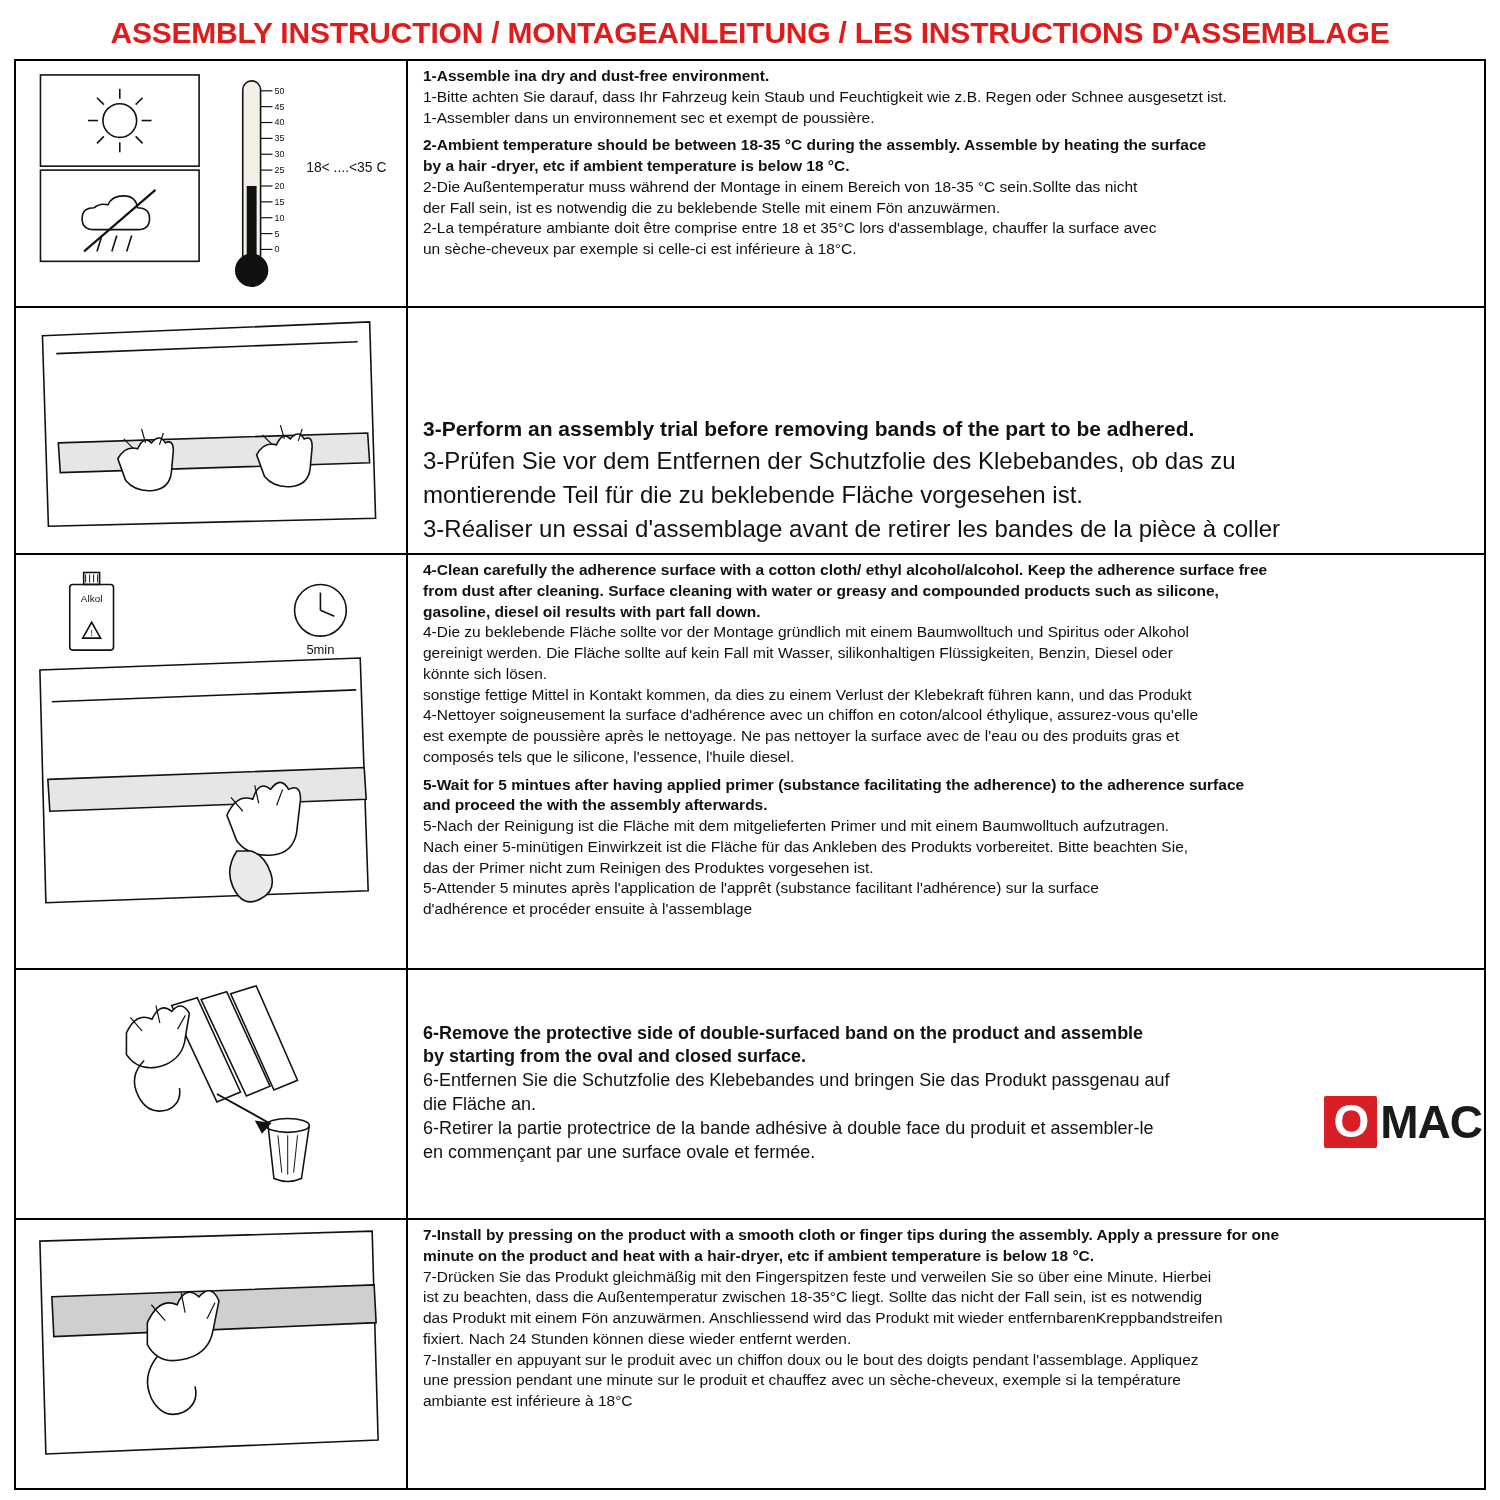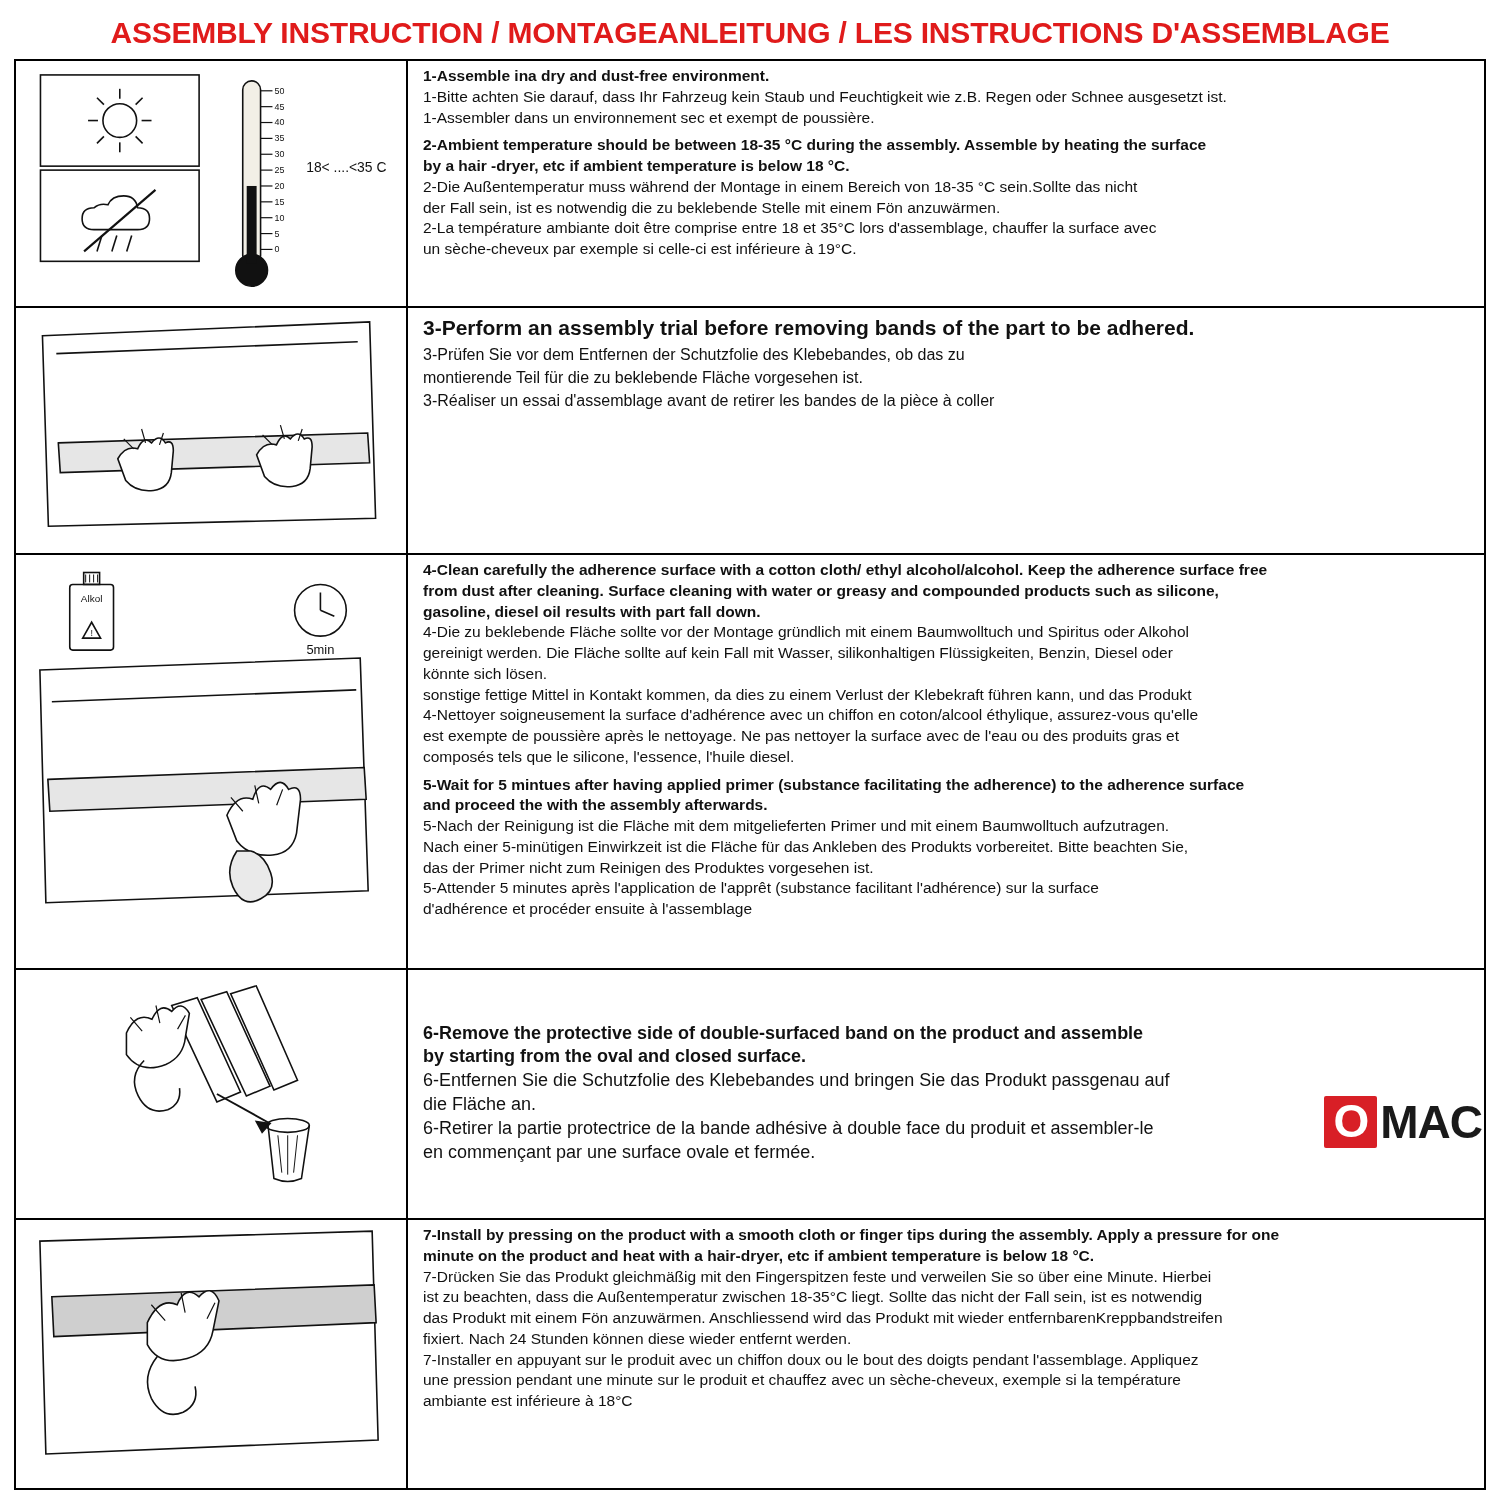--- a/index.html
+++ b/index.html
@@ -49,21 +49,21 @@
     padding: 6px 10px 6px 10px;
     position: relative;
   }
   .para { margin: 0 0 2px 5px; }
   .t { font-size: 15.5px; line-height: 1.21; }
   .t.b { font-weight: bold; }
   .block { margin-bottom: 9px; }
   .block:last-child { margin-bottom: 0; }
 
   
-  .big .t { font-size: 16px; line-height: 1.33; }
+  .big .t { font-size: 24px; line-height: 1.33; }
   .big .t.b { font-size: 21px; }
 
   
   .ill { width: 100%; height: 100%; display: block; }
 
   .logo {
     position: absolute;
     right: 18px;
     bottom: 8px;
     display: flex;
@@ -162,42 +162,42 @@
           <p class="t b para">1-Assemble ina dry and dust-free environment.</p>
           <p class="t para">1-Bitte achten Sie darauf, dass Ihr Fahrzeug kein Staub und Feuchtigkeit wie z.B. Regen oder Schnee ausgesetzt ist.</p>
           <p class="t para">1-Assembler dans un environnement sec et exempt de poussière.</p>
         </div>
         <div class="block">
           <p class="t b para">2-Ambient temperature should be between 18-35 °C  during the assembly. Assemble by heating the surface</p>
           <p class="t b para">by a hair -dryer, etc if ambient temperature is below 18 °C.</p>
           <p class="t para">2-Die Außentemperatur muss während der Montage in einem Bereich von 18-35 °C  sein.Sollte das nicht</p>
           <p class="t para">der Fall sein, ist es notwendig die zu beklebende Stelle mit einem Fön anzuwärmen.</p>
           <p class="t para">2-La température ambiante doit être comprise entre 18 et 35°C lors d'assemblage, chauffer la surface avec</p>
-          <p class="t para">un sèche-cheveux par exemple si celle-ci est inférieure à 19°C.</p>
+          <p class="t para">un sèche-cheveux par exemple si celle-ci est inférieure à 18°C.</p>
         </div>
       </div>
     </div>
 
     <div class="row row-2">
       <div class="cell-img">
         <svg class="ill" viewBox="0 0 380 235" xmlns="http://www.w3.org/2000/svg">
           <g fill="none" stroke="#111" stroke-width="1.6">
             <path d="M20 22 L350 8 L356 206 L26 214 Z"></path>
             <path d="M34 40 L338 28"></path>
             <path d="M36 130 L348 120 L350 150 L38 160 Z" fill="#e6e6e6"></path>
 
             <path d="M96 146 q8 -14 20 -10 q6 -14 14 -6 q8 -10 14 0 q8 -4 8 8 l-2 22 q-2 16 -18 18 q-18 2 -28 -10 z" fill="#fff"></path>
             <path d="M112 136 l-10 -10 M124 130 l-4 -14 M138 132 l4 -12" stroke-width="1.2"></path>
 
             <path d="M236 142 q8 -14 20 -10 q6 -14 14 -6 q8 -10 14 0 q8 -4 8 8 l-2 22 q-2 16 -18 18 q-18 2 -28 -10 z" fill="#fff"></path>
             <path d="M252 132 l-10 -10 M264 126 l-4 -14 M278 128 l4 -12" stroke-width="1.2"></path>
           </g>
         </svg>
       </div>
-      <div class="cell-txt big" style="display:flex;align-items:flex-start;">
+      <div class="cell-txt big" style="display:flex;align-items:flex-end;">
         <div class="block" style="width:100%">
           <p class="t b para">3-Perform an assembly trial before removing bands of the part to be adhered.</p>
           <p class="t para">3-Prüfen Sie vor dem Entfernen der Schutzfolie des Klebebandes, ob das zu</p>
           <p class="t para">montierende Teil für die zu beklebende Fläche vorgesehen ist.</p>
           <p class="t para">3-Réaliser un essai d'assemblage avant de retirer les bandes de la pièce à coller</p>
         </div>
       </div>
     </div>
 
     <div class="row row-3">

